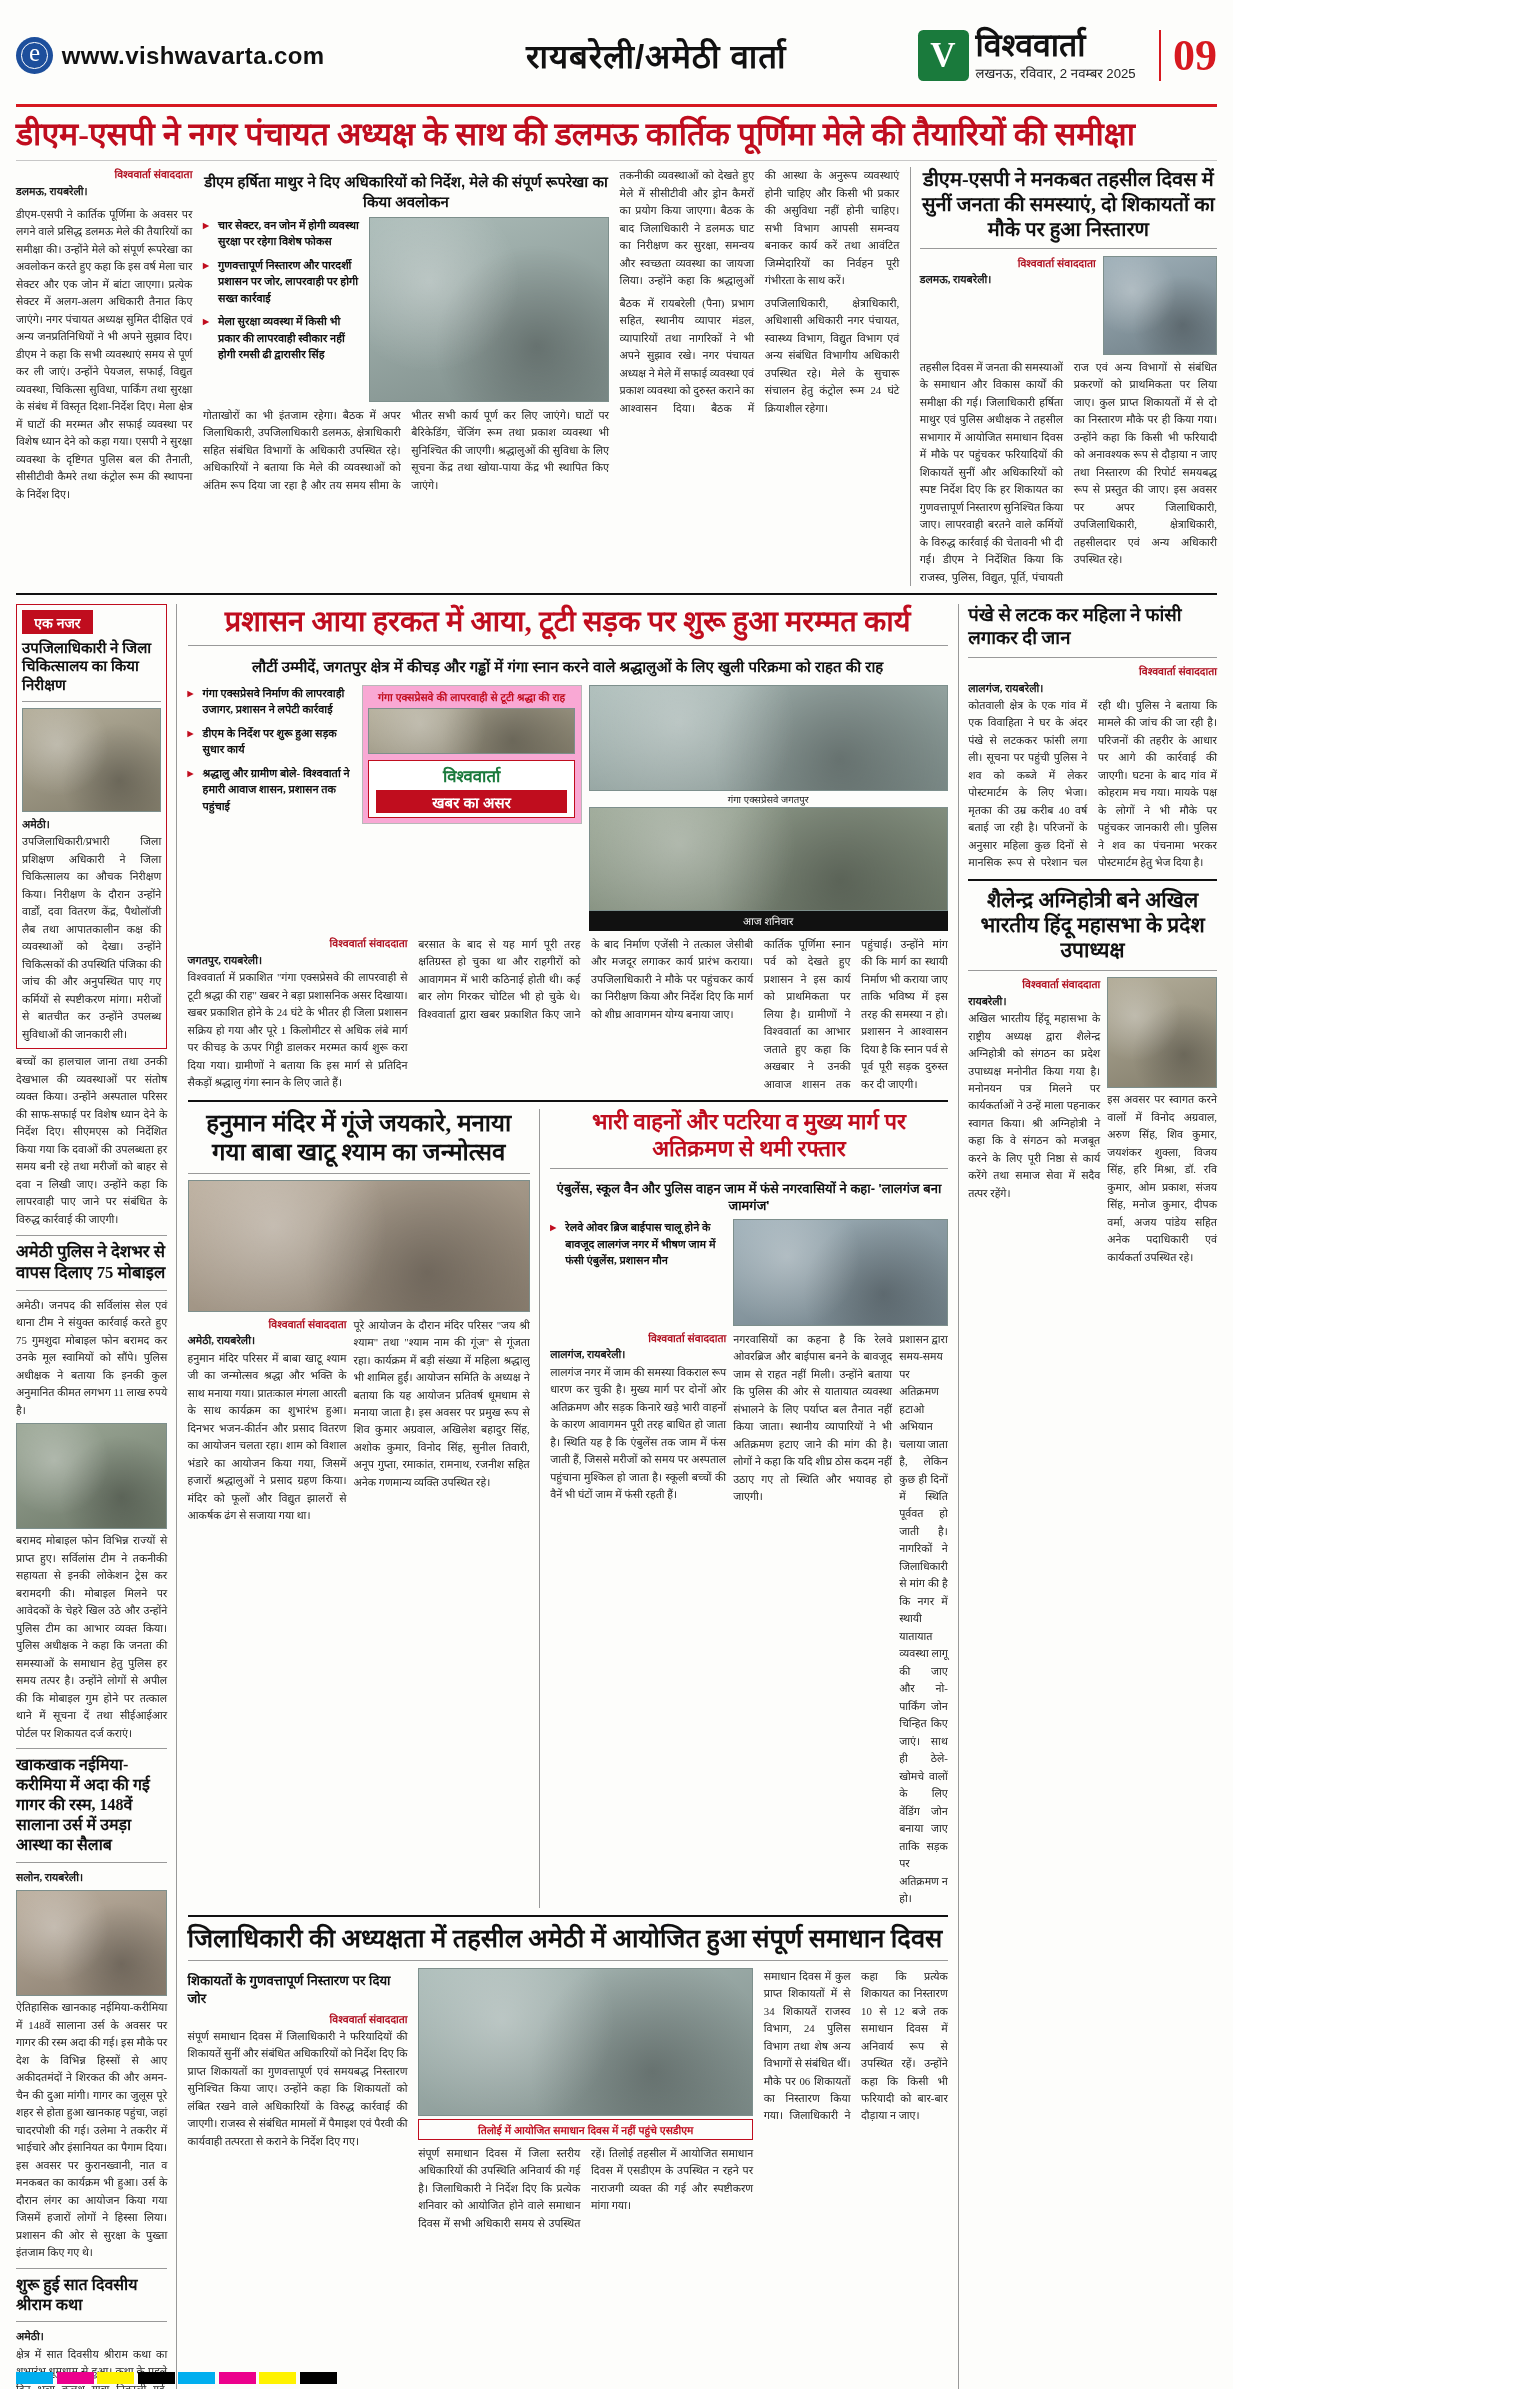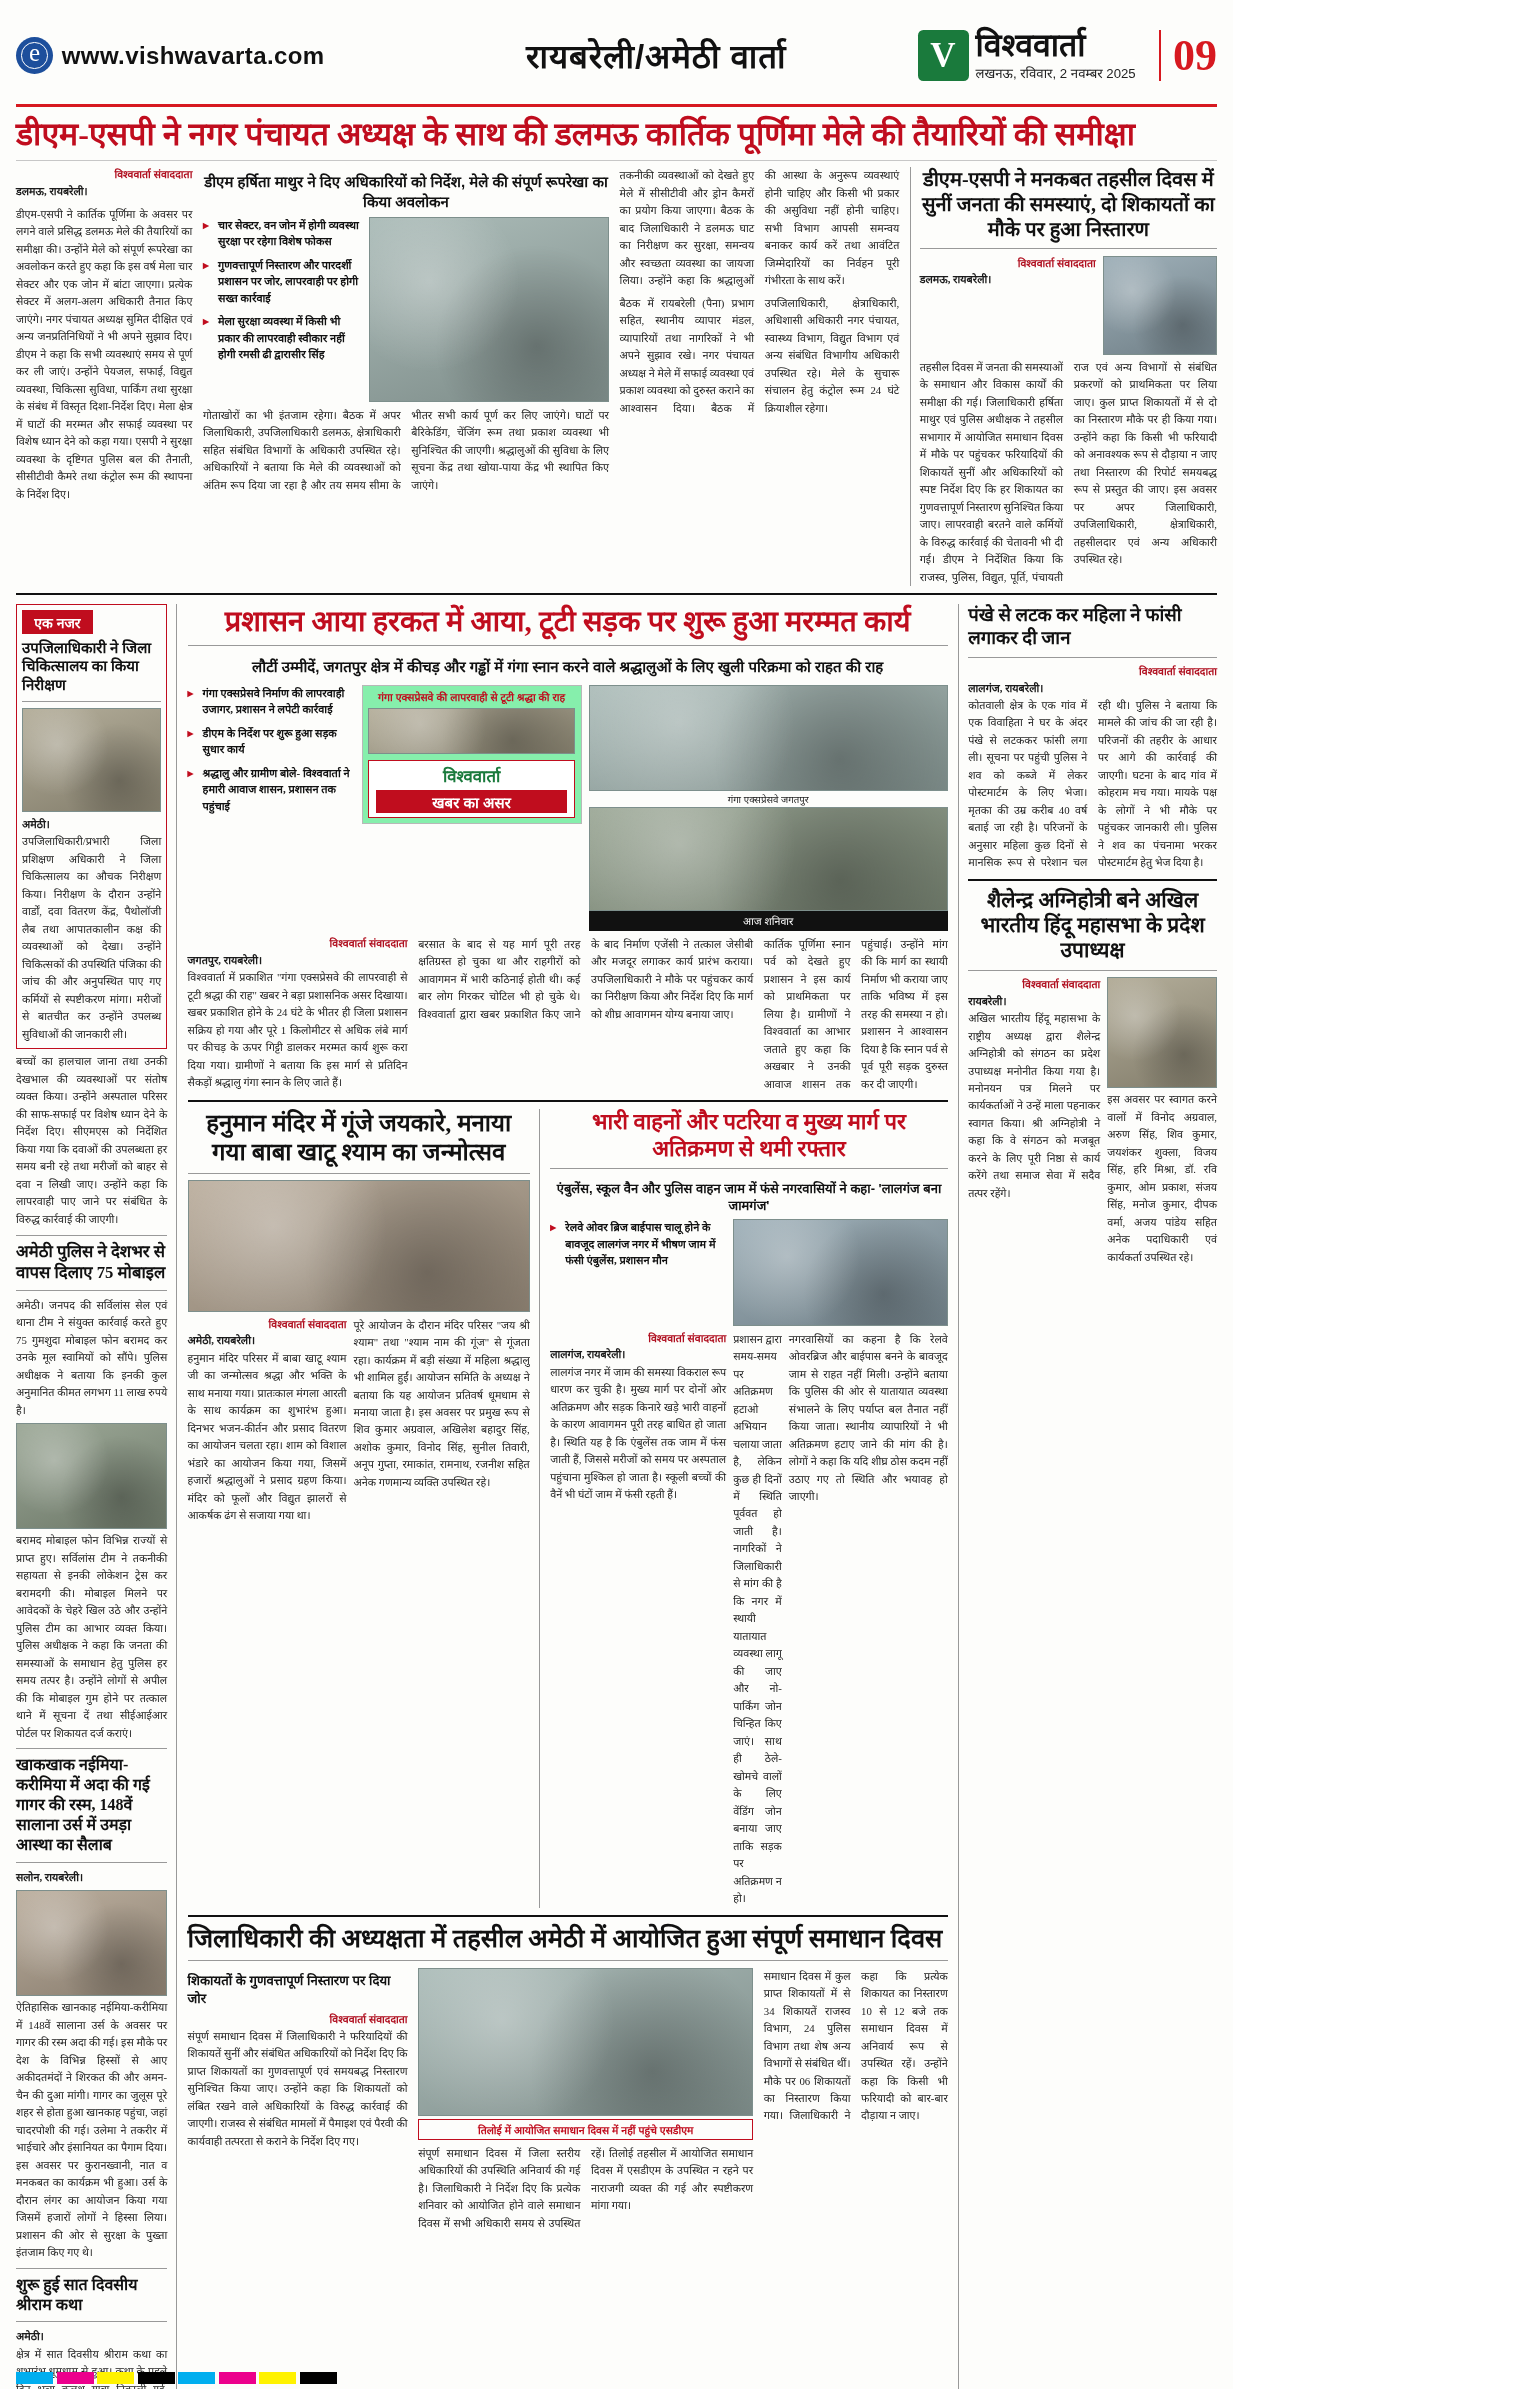--- a/index.html
+++ b/index.html
@@ -287,21 +287,21 @@
         <div class="big-hl hl-red">प्रशासन आया हरकत में आया, टूटी सड़क पर शुरू हुआ मरम्मत कार्य</div>
         <div class="rule"></div>
         <div class="subhl">लौटीं उम्मीदें, जगतपुर क्षेत्र में कीचड़ और गड्ढों में गंगा स्नान करने वाले श्रद्धालुओं के लिए खुली परिक्रमा को राहत की राह</div>
         <div class="flex gap8" style="margin-top:3.5px;">
           <ul class="bullets" style="width:167px;">
             <li>गंगा एक्सप्रेसवे निर्माण की लापरवाही उजागर, प्रशासन ने लपेटी कार्रवाई</li>
             <li>डीएम के निर्देश पर शुरू हुआ सड़क सुधार कार्य</li>
             <li>श्रद्धालु और ग्रामीण बोले- विश्ववार्ता ने हमारी आवाज शासन, प्रशासन तक पहुंचाई</li>
           </ul>
           <div style="width:220px;">
-            <div class="boxed" style="background:#86efac;">
+            <div class="boxed" style="background:#f9a8d4;">
               <div style="font-size:10.6px;font-weight:bold;color:#c00d1e;text-align:center;line-height:1.3;">गंगा एक्सप्रेसवे की लापरवाही से टूटी श्रद्धा की राह</div>
               <div class="photo p3" style="height:46px;margin-top:3.5px;"></div>
               <div class="stamp" style="margin-top:5.3px;display:block;text-align:center;">
                 <span class="s1">विश्ववार्ता</span>
                 <span class="s2">खबर का असर</span>
               </div>
             </div>
           </div>
           <div style="flex:1;">
             <div class="photo" style="height:106px;"></div>
@@ -356,25 +356,25 @@
             <div style="flex:1;">
               <div class="photo p2" style="height:107px;"></div>
             </div>
           </div>
           <div class="flex gap8" style="margin-top:4.4px;">
             <div style="width:176px;">
               <div class="byline">विश्ववार्ता संवाददाता</div>
               <div class="body-text"><b>लालगंज, रायबरेली।</b></div>
               <div class="body-text">लालगंज नगर में जाम की समस्या विकराल रूप धारण कर चुकी है। मुख्य मार्ग पर दोनों ओर अतिक्रमण और सड़क किनारे खड़े भारी वाहनों के कारण आवागमन पूरी तरह बाधित हो जाता है। स्थिति यह है कि एंबुलेंस तक जाम में फंस जाती हैं, जिससे मरीजों को समय पर अस्पताल पहुंचाना मुश्किल हो जाता है। स्कूली बच्चों की वैनें भी घंटों जाम में फंसी रहती हैं।</div>
             </div>
+            <div style="width:159px;">
+              <div class="body-text">नगरवासियों का कहना है कि रेलवे ओवरब्रिज और बाईपास बनने के बावजूद जाम से राहत नहीं मिली। उन्होंने बताया कि पुलिस की ओर से यातायात व्यवस्था संभालने के लिए पर्याप्त बल तैनात नहीं किया जाता। स्थानीय व्यापारियों ने भी अतिक्रमण हटाए जाने की मांग की है। लोगों ने कहा कि यदि शीघ्र ठोस कदम नहीं उठाए गए तो स्थिति और भयावह हो जाएगी।</div>
+            </div>
             <div style="flex:1;">
               <div class="body-text">प्रशासन द्वारा समय-समय पर अतिक्रमण हटाओ अभियान चलाया जाता है, लेकिन कुछ ही दिनों में स्थिति पूर्ववत हो जाती है। नागरिकों ने जिलाधिकारी से मांग की है कि नगर में स्थायी यातायात व्यवस्था लागू की जाए और नो-पार्किंग जोन चिन्हित किए जाएं। साथ ही ठेले-खोमचे वालों के लिए वेंडिंग जोन बनाया जाए ताकि सड़क पर अतिक्रमण न हो।</div>
-            </div>
-            <div style="width:159px;">
-              <div class="body-text">नगरवासियों का कहना है कि रेलवे ओवरब्रिज और बाईपास बनने के बावजूद जाम से राहत नहीं मिली। उन्होंने बताया कि पुलिस की ओर से यातायात व्यवस्था संभालने के लिए पर्याप्त बल तैनात नहीं किया जाता। स्थानीय व्यापारियों ने भी अतिक्रमण हटाए जाने की मांग की है। लोगों ने कहा कि यदि शीघ्र ठोस कदम नहीं उठाए गए तो स्थिति और भयावह हो जाएगी।</div>
             </div>
           </div>
         </div>
       </div>
 
       <div class="rule-thick"></div>
 
       <div>
         <div class="big-hl" style="font-size:25.5px;text-align:left;">जिलाधिकारी की अध्यक्षता में तहसील अमेठी में आयोजित हुआ संपूर्ण समाधान दिवस</div>
         <div class="rule"></div>

